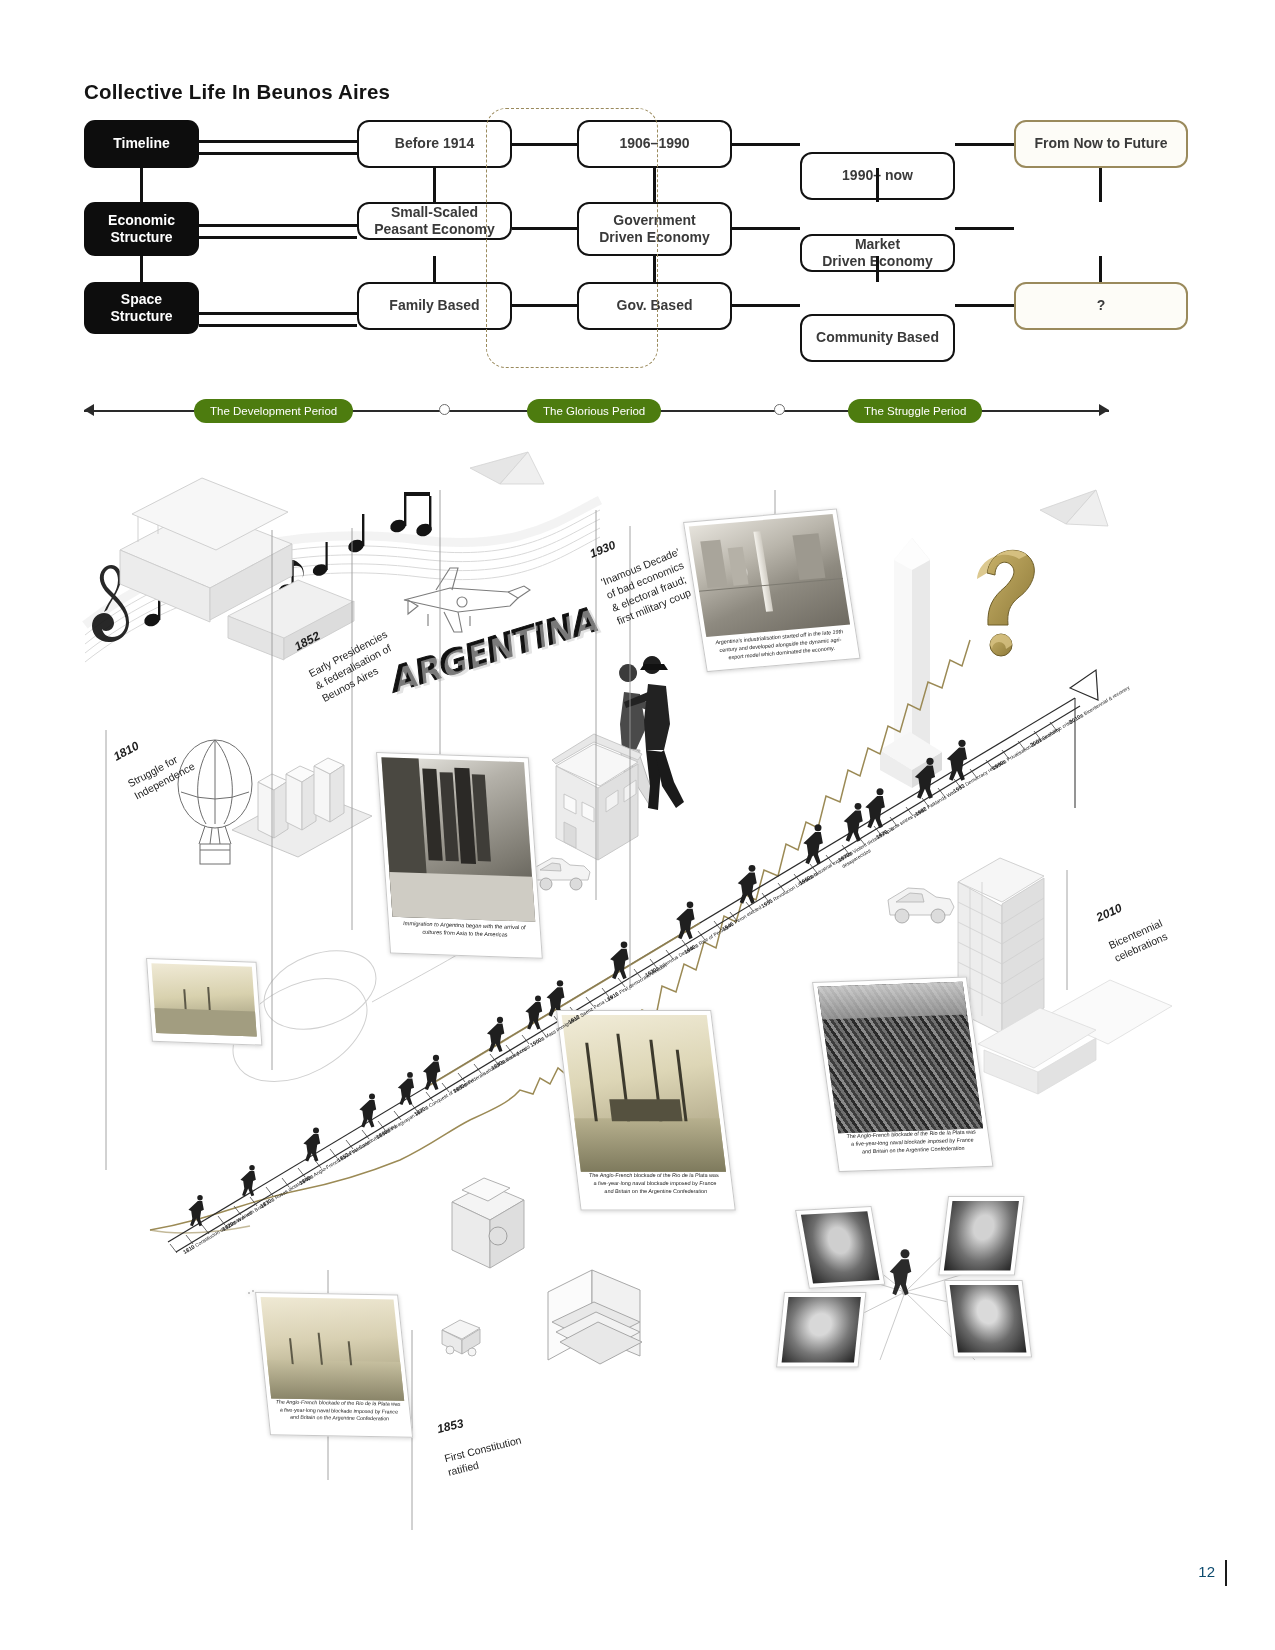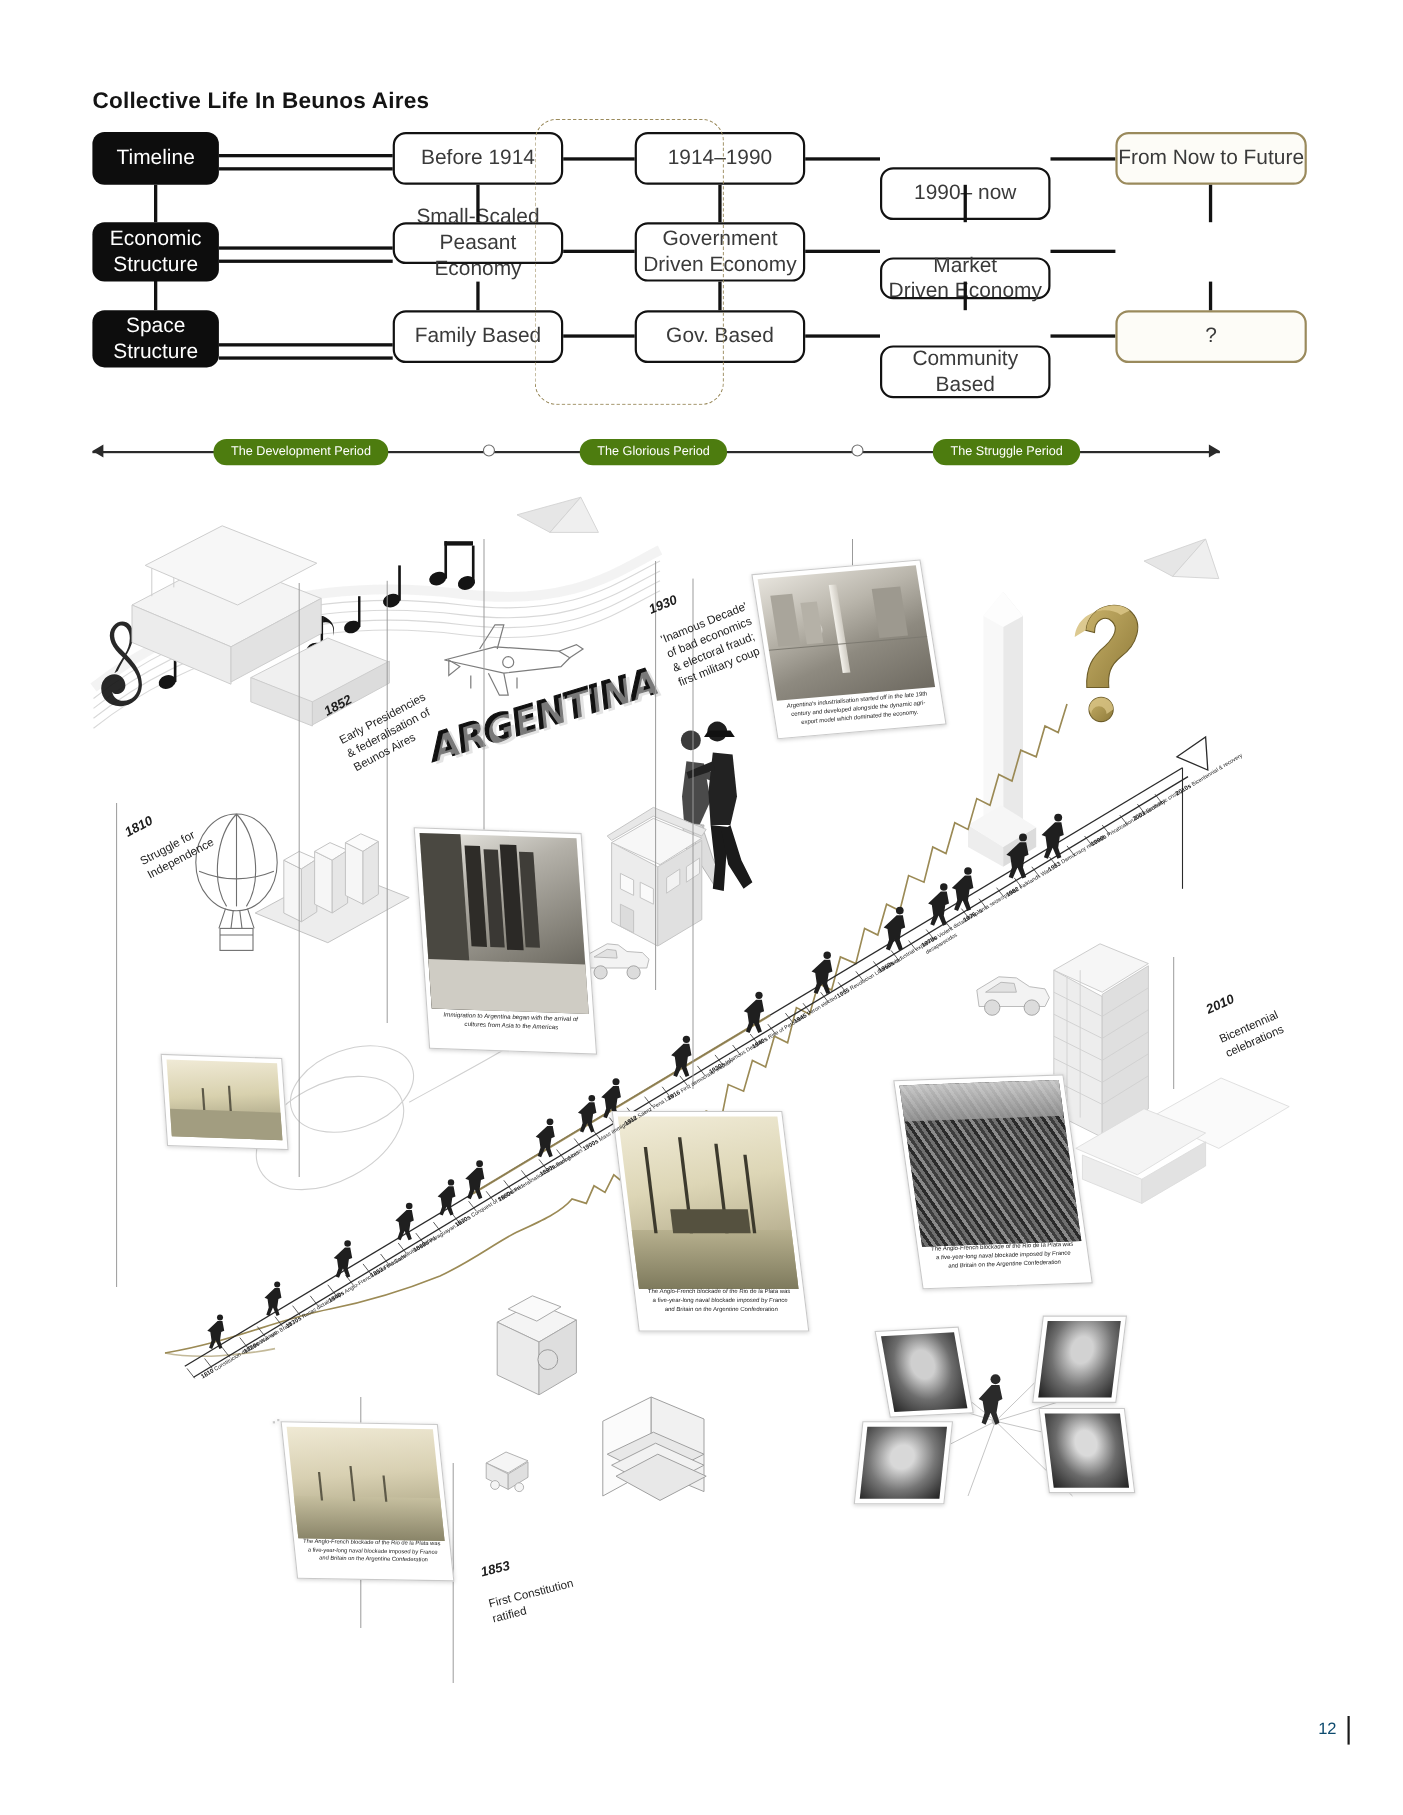--- a/index.html
+++ b/index.html
@@ -9,22 +9,22 @@
   
   #page-title{position:absolute;left:84px;top:80px;font-size:20.5px;font-weight:bold;
     letter-spacing:.2px;color:#141414;}
 
   
   #matrix{position:absolute;left:84px;top:120px;width:1025px;height:215px;}
   .mrow{position:absolute;left:0;width:100%;height:50px;}
   .mrow.r0{top:0px;} .mrow.r1{top:82px;} .mrow.r2{top:162px;}
 
   .cell{position:absolute;box-sizing:border-box;display:flex;align-items:center;
-    justify-content:center;text-align:center;border-radius:12px;font-size:19px;
-    line-height:1.22;font-weight:400;}
+    justify-content:center;text-align:center;border-radius:12px;font-size:14px;
+    line-height:1.22;font-weight:700;}
   .cell.lbl{background:#0d0d0d;color:#ffffff;border:none;border-radius:11px;}
   .cell.plain{background:#ffffff;border:2.6px solid #121212;color:#3a3a3a;}
   .cell.gold{background:#fdfcf7;border:2.2px solid #9a8a5c;color:#3a3a3a;}
 
   
   .c0{left:0px;width:115px;}
   .c1{left:273px;width:155px;}
   .c2{left:493px;width:155px;}
   .c3{left:716px;width:155px;margin-top:32px;}
   .c4{left:930px;width:174px;}
@@ -88,21 +88,21 @@
 <div id="matrix">
 
   <div class="vcon" style="left:56px;top:48px;height:34px;"></div>
   <div class="vcon" style="left:56px;top:134px;height:28px;"></div>
 
   <div class="mrow r0">
     <div class="cell lbl c0">Timeline</div>
     <div class="hcon dbl" style="left:115px;top:20px;width:158px;"></div>
     <div class="cell plain c1">Before 1914</div>
     <div class="hcon" style="left:428px;top:23px;width:65px;"></div>
-    <div class="cell plain c2">1914–1990</div>
+    <div class="cell plain c2">1906–1990</div>
     <div class="hcon" style="left:648px;top:23px;width:68px;"></div>
     <div class="cell plain c3">1990– now</div>
     <div class="hcon" style="left:871px;top:23px;width:59px;"></div>
     <div class="cell gold c4">From Now to Future</div>
   </div>
 
   <div class="mrow r1">
     <div class="cell lbl c0" style="height:54px;white-space:pre-line;">Economic
 Structure</div>
     <div class="hcon dbl" style="left:115px;top:22px;width:158px;"></div>

